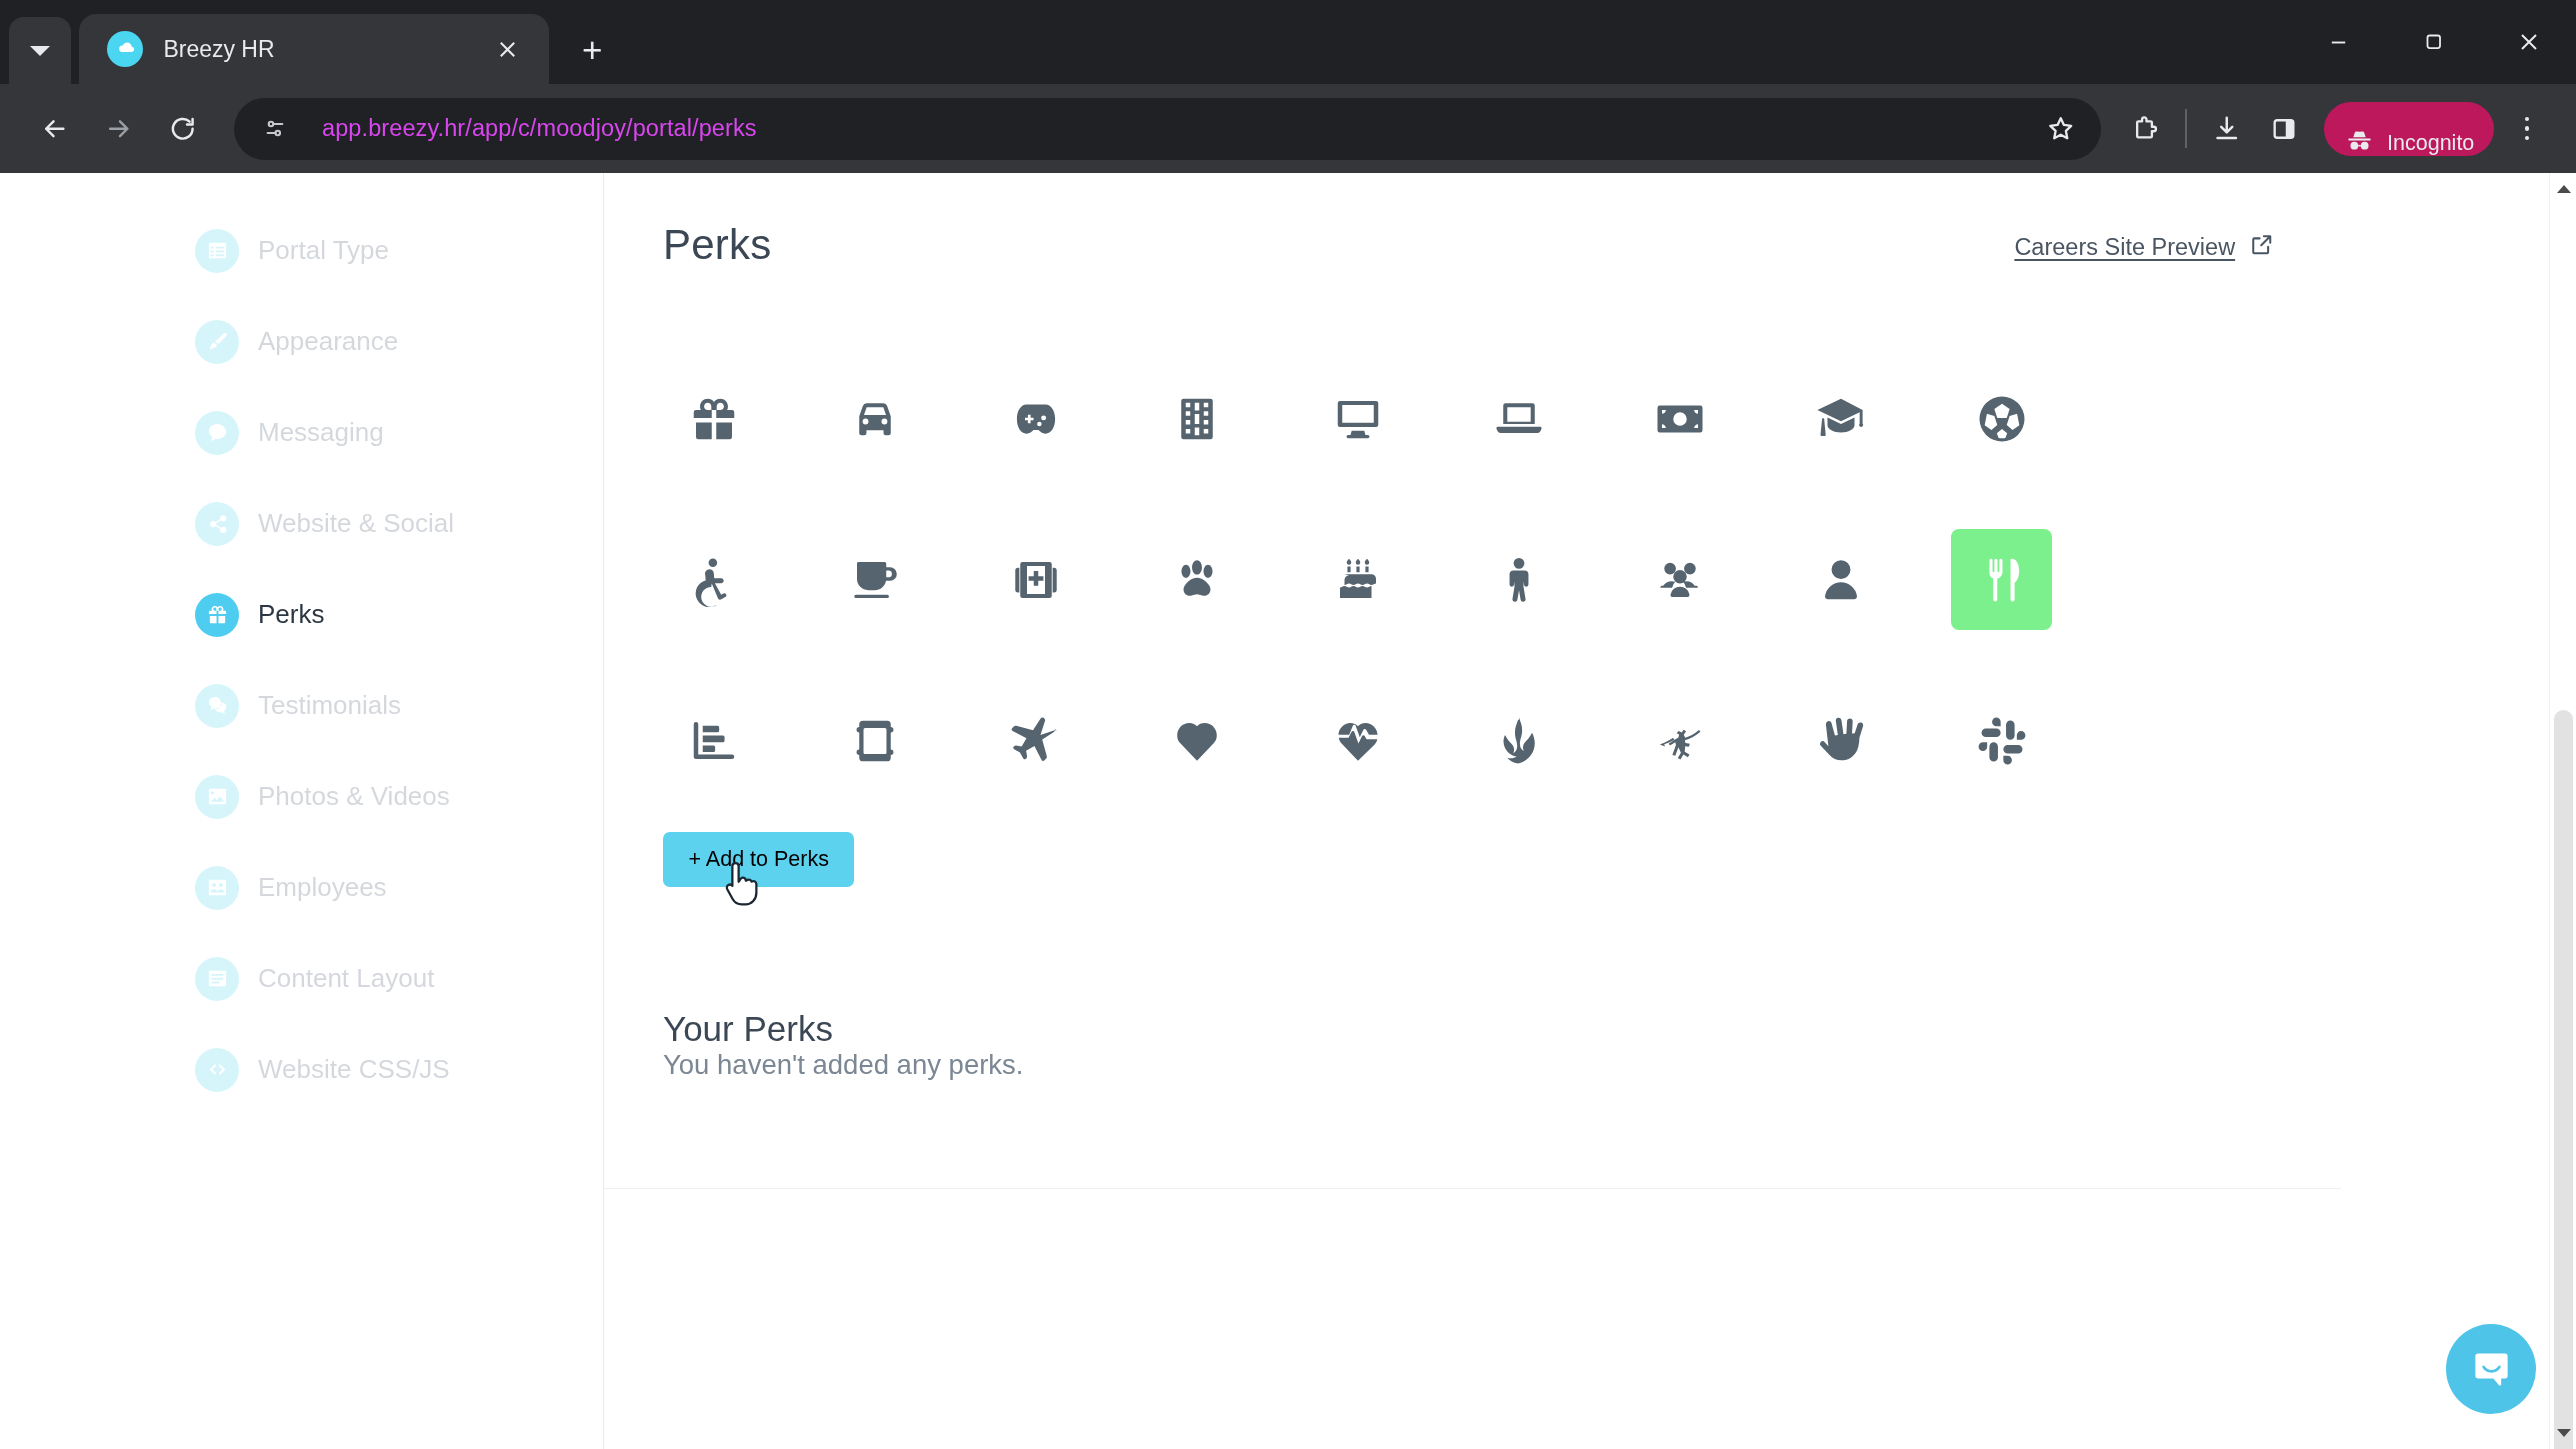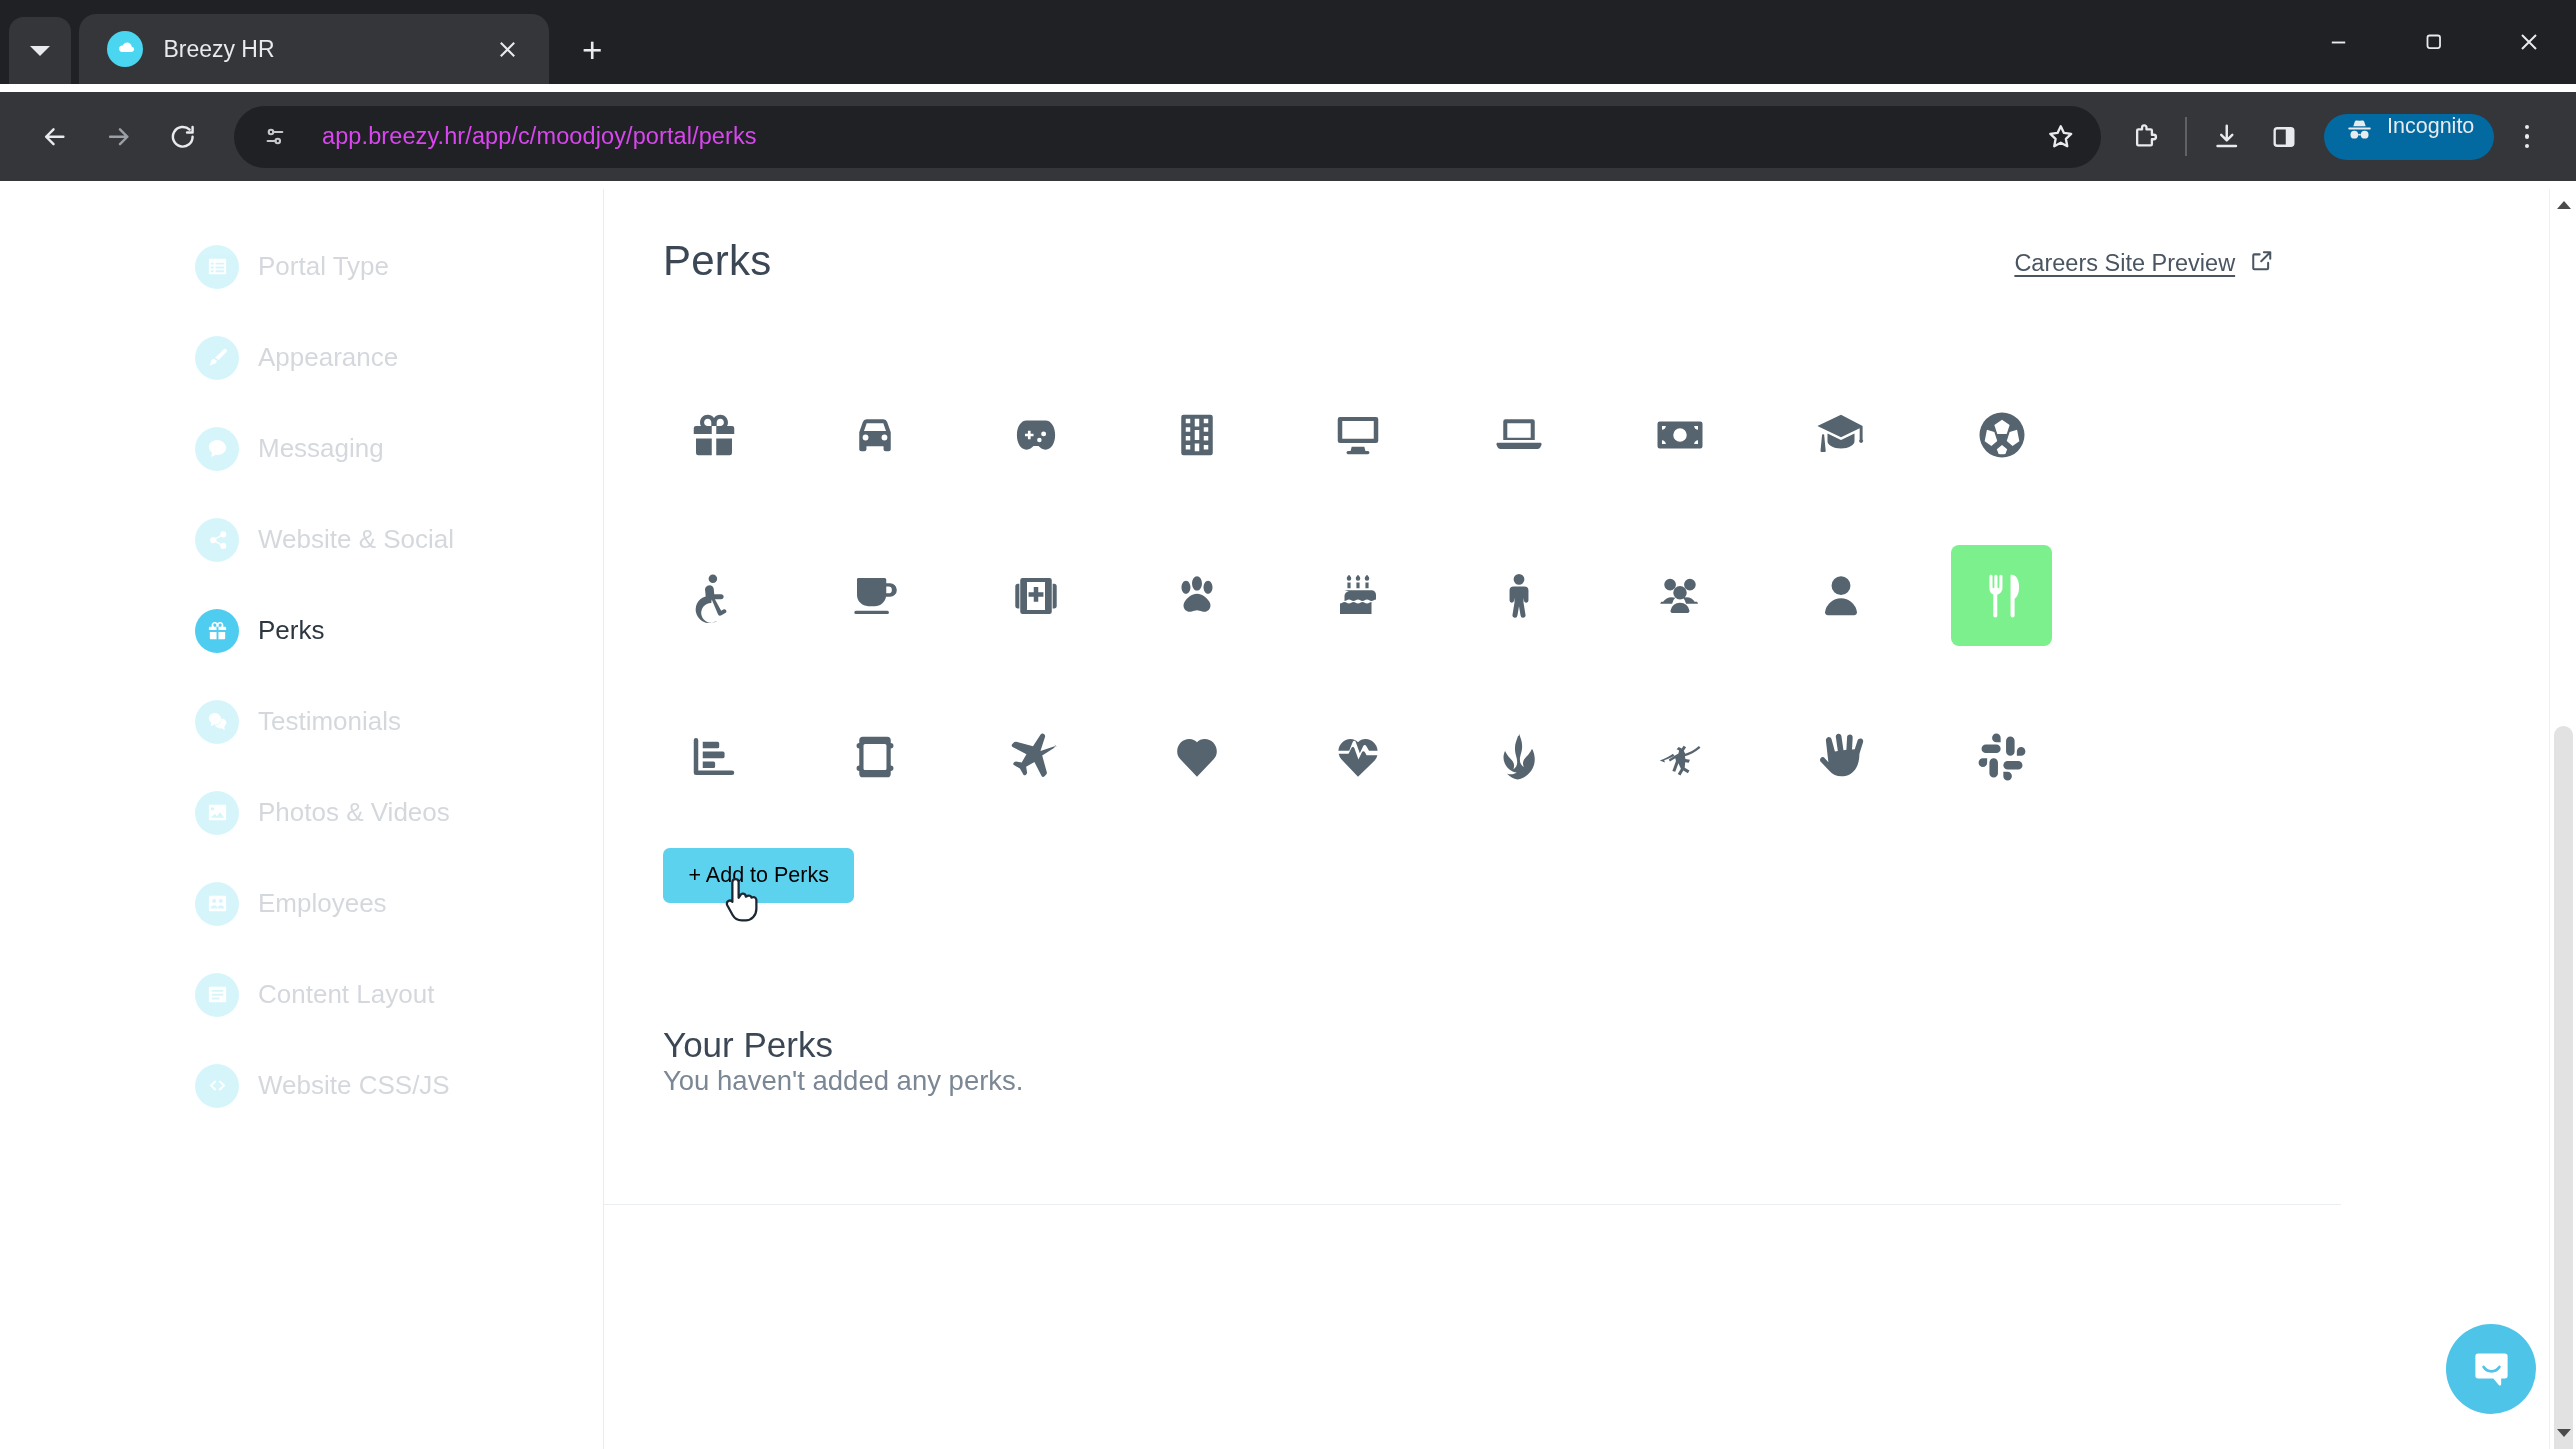--- a/index.html
+++ b/index.html
@@ -4,21 +4,21 @@
 <style>
   * { box-sizing: border-box; margin: 0; padding: 0; }
   html, body {
     width: 2576px; height: 1449px;
     font-family: "Liberation Sans", sans-serif;
     background: #ffffff;
     overflow: hidden;
   }
 
   
-  .browser { width: 2576px; height: 1449px; display: flex; flex-direction: column; gap: 8px; }
+  .browser { width: 2576px; height: 1449px; display: flex; flex-direction: column; }
 
   .tabstrip {
     height: 84px;
     background: #202124;
     display: flex;
     align-items: flex-end;
     padding-left: 9.4px;
     position: relative;
   }
   .tabsearch {
@@ -71,22 +71,22 @@
     flex: 1; height: 62px; background: #202124; border-radius: 31px;
     display: flex; align-items: center; padding: 0 13.4px 0 20px;
     margin: 0 16px 0 19px;
   }
   .omni-icon { width: 42px; height: 42px; border-radius: 50%; display:flex; align-items:center; justify-content:center; color:#c5c8cc; flex: 0 0 auto;}
   .omni-url { color: #d946ef; font-size: 23.5px; margin-left: 26px; letter-spacing: 0.1px; white-space: nowrap; overflow: hidden;}
   .omni-star { margin-left: auto; width: 54px; height: 54px; display:flex; align-items:center; justify-content:center; color:#e8eaed;}
   .tb-icon { width: 58px; height: 58px; display:flex; align-items:center; justify-content:center; color:#e8eaed; flex:0 0 auto;}
   .tb-sep { width: 1.3px; height: 39px; background: #5f6368; margin: 0 10.7px; flex:0 0 auto;}
   .incognito-pill {
-    height: 46px; background: #0369a1; border-radius: 29px;
-    display: flex; align-items: flex-start; padding: 0 20px; margin-left: 10.7px; flex:0 0 auto;
+    height: 54px; background: #be185d; border-radius: 29px;
+    display: flex; align-items: flex-end; padding: 0 20px; margin-left: 10.7px; flex:0 0 auto;
   }
   .incognito-pill svg { width: 31px; height: 31px; }
   .incognito-label { color: #e8eaed; font-size: 21.5px; margin-left: 12px; }
   .tb-menu { width: 52px; height: 60px; display:flex; flex-direction:column; align-items:center; justify-content:center; gap:4.7px; margin-left: 6.7px; flex:0 0 auto;}
   .tb-menu i { display:block; width:4.7px; height:4.7px; border-radius:50%; background:#e8eaed;}
 
   
   .viewport {
     flex: 1; background: #ffffff; display: flex; position: relative; overflow: hidden;
   }

